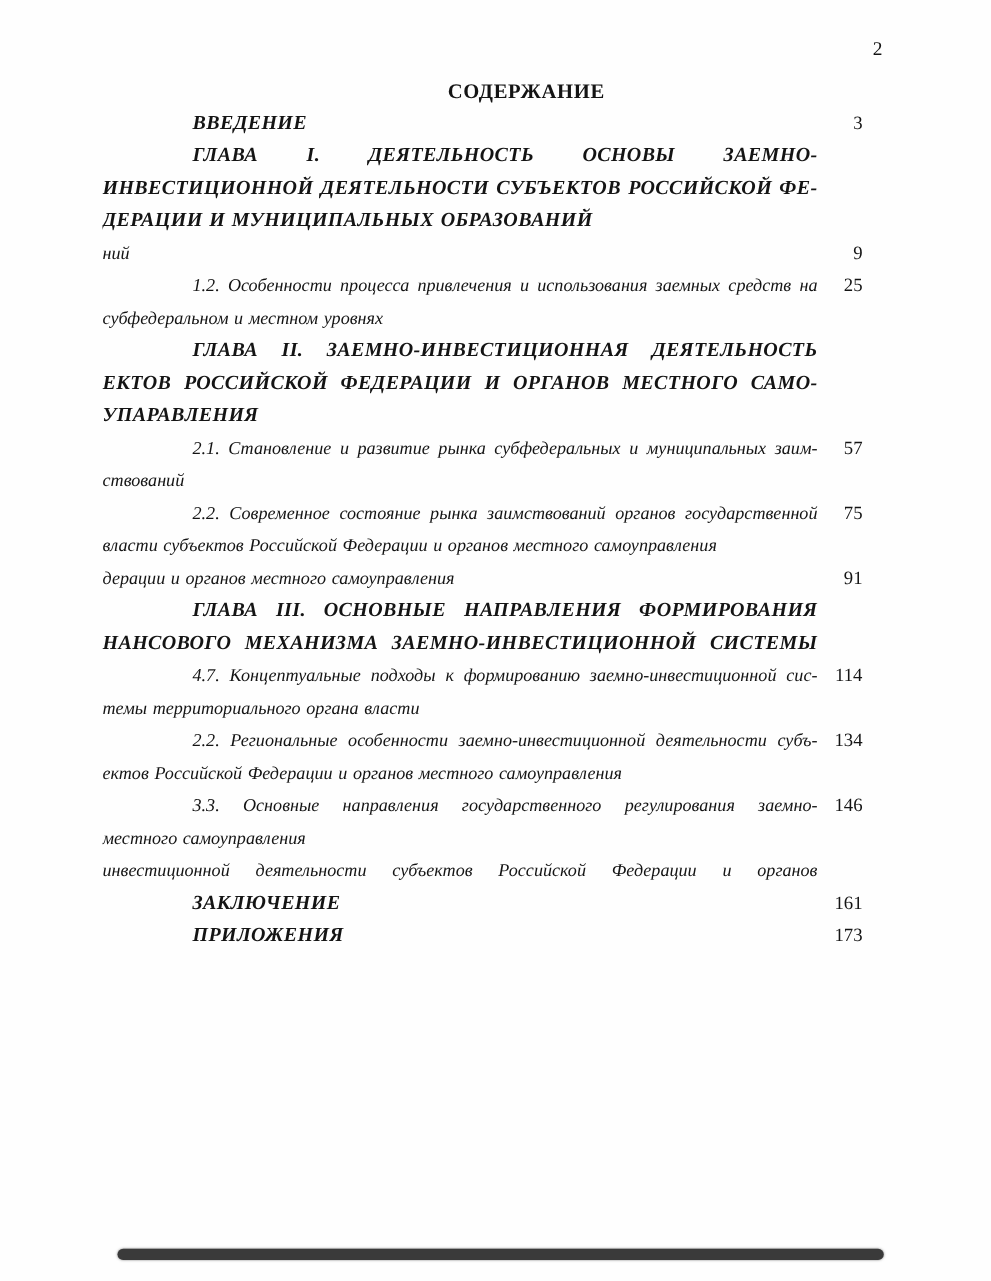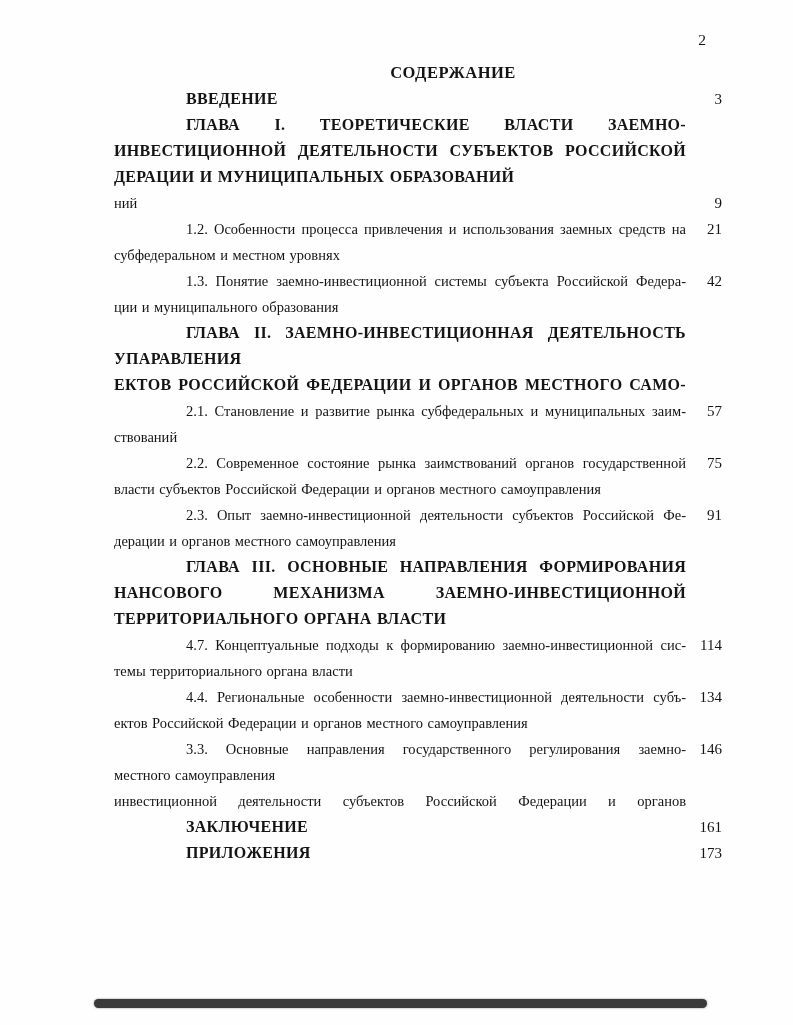--- a/index.html
+++ b/index.html
@@ -9,37 +9,38 @@
     background:#fefefe;
     font-family:"Liberation Serif","DejaVu Serif",serif;
     color:#141414;
     overflow:hidden;
   }
   .pageno-top {
     position:absolute; top:30px; right:87px;
     font-size:15.5px; line-height:20px;
   }
   .content {
-    position:absolute; left:114px; top:60px; width:608px;
+    position:absolute; left:82px; top:60px; width:608px;
   }
   .doc-title {
     text-align:center; padding-left:70px;
     font-weight:bold; font-size:16.5px;
     height:26px; line-height:26px;
     letter-spacing:0.5px;
   }
   .entry { position:relative; padding-right:36px; }
   .entry .page {
     position:absolute; top:0; right:0; width:36px;
     text-align:right; font-size:15px; line-height:26px;
   }
   .ln {
     font-size:14.5px; line-height:26px; height:26px;
     overflow:hidden; text-align:justify;
     word-spacing:0.06em;
+    font-style:italic;
   }
   .ln.j { text-align-last:justify; }
   .ln.first { text-indent:72px; }
   .entry.bold .ln {
     font-weight:bold; font-size:16px; letter-spacing:0.3px;
   }
   .scan-bar {
     position:absolute; left:94px; top:999px;
     width:613px; height:9px;
     background:#3a3a3a; border-radius:5px;
@@ -56,93 +57,84 @@
     <div class="doc-title">СОДЕРЖАНИЕ</div>
     <div>
         <div class="entry bold">
           <div>
             <div class="ln first">ВВЕДЕНИЕ</div>
           </div>
           <div class="page">3</div>
         </div>
         <div class="entry bold">
           <div>
-            <div class="ln first j">ГЛАВА I. ТЕОРЕТИЧЕСКИЕ ВЛАСТИ ЗАЕМНО-</div>
+            <div class="ln first j">ГЛАВА I. ДЕЯТЕЛЬНОСТЬ ОСНОВЫ ЗАЕМНО-</div>
             <div class="ln j">ИНВЕСТИЦИОННОЙ ДЕЯТЕЛЬНОСТИ СУБЪЕКТОВ РОССИЙСКОЙ ФЕ-</div>
             <div class="ln">ДЕРАЦИИ И МУНИЦИПАЛЬНЫХ ОБРАЗОВАНИЙ</div>
           </div>
           <div class="page"></div>
         </div>
         <div class="entry">
           <div>
             <div class="ln">ний</div>
           </div>
           <div class="page">9</div>
         </div>
         <div class="entry">
           <div>
             <div class="ln first j">1.2. Особенности процесса привлечения и использования заемных средств на</div>
             <div class="ln">субфедеральном и местном уровнях</div>
           </div>
-          <div class="page">21</div>
-        </div>
-        <div class="entry">
-          <div>
-            <div class="ln first j">1.3. Понятие заемно-инвестиционной системы субъекта Российской Федера-</div>
-            <div class="ln">ции и муниципального образования</div>
-          </div>
-          <div class="page">42</div>
+          <div class="page">25</div>
         </div>
         <div class="entry bold">
           <div>
             <div class="ln first j">ГЛАВА II. ЗАЕМНО-ИНВЕСТИЦИОННАЯ ДЕЯТЕЛЬНОСТЬ СУБЪ-</div>
+            <div class="ln j">ЕКТОВ РОССИЙСКОЙ ФЕДЕРАЦИИ И ОРГАНОВ МЕСТНОГО САМО-</div>
             <div class="ln">УПАРАВЛЕНИЯ</div>
-            <div class="ln j">ЕКТОВ РОССИЙСКОЙ ФЕДЕРАЦИИ И ОРГАНОВ МЕСТНОГО САМО-</div>
           </div>
           <div class="page"></div>
         </div>
         <div class="entry">
           <div>
             <div class="ln first j">2.1. Становление и развитие рынка субфедеральных  и муниципальных заим-</div>
             <div class="ln">ствований</div>
           </div>
           <div class="page">57</div>
         </div>
         <div class="entry">
           <div>
             <div class="ln first j">2.2. Современное состояние рынка заимствований органов государственной</div>
             <div class="ln">власти субъектов Российской Федерации и органов местного самоуправления</div>
           </div>
           <div class="page">75</div>
         </div>
         <div class="entry">
           <div>
-            <div class="ln first j">2.3. Опыт заемно-инвестиционной деятельности субъектов Российской Фе-</div>
             <div class="ln">дерации и органов местного самоуправления</div>
           </div>
           <div class="page">91</div>
         </div>
         <div class="entry bold">
           <div>
             <div class="ln first j">ГЛАВА III. ОСНОВНЫЕ НАПРАВЛЕНИЯ ФОРМИРОВАНИЯ ФИ-</div>
             <div class="ln j">НАНСОВОГО МЕХАНИЗМА ЗАЕМНО-ИНВЕСТИЦИОННОЙ СИСТЕМЫ</div>
-            <div class="ln">ТЕРРИТОРИАЛЬНОГО ОРГАНА ВЛАСТИ</div>
           </div>
           <div class="page"></div>
         </div>
         <div class="entry">
           <div>
             <div class="ln first j">4.7. Концептуальные подходы к формированию заемно-инвестиционной сис-</div>
             <div class="ln">темы территориального органа власти</div>
           </div>
           <div class="page">114</div>
         </div>
         <div class="entry">
           <div>
-            <div class="ln first j">4.4. Региональные особенности заемно-инвестиционной деятельности субъ-</div>
+            <div class="ln first j">2.2. Региональные особенности заемно-инвестиционной деятельности субъ-</div>
             <div class="ln">ектов Российской Федерации и органов местного самоуправления</div>
           </div>
           <div class="page">134</div>
         </div>
         <div class="entry">
           <div>
             <div class="ln first j">3.3. Основные направления государственного регулирования заемно-</div>
             <div class="ln">местного самоуправления</div>
             <div class="ln j">инвестиционной деятельности субъектов Российской Федерации и органов</div>
           </div>

